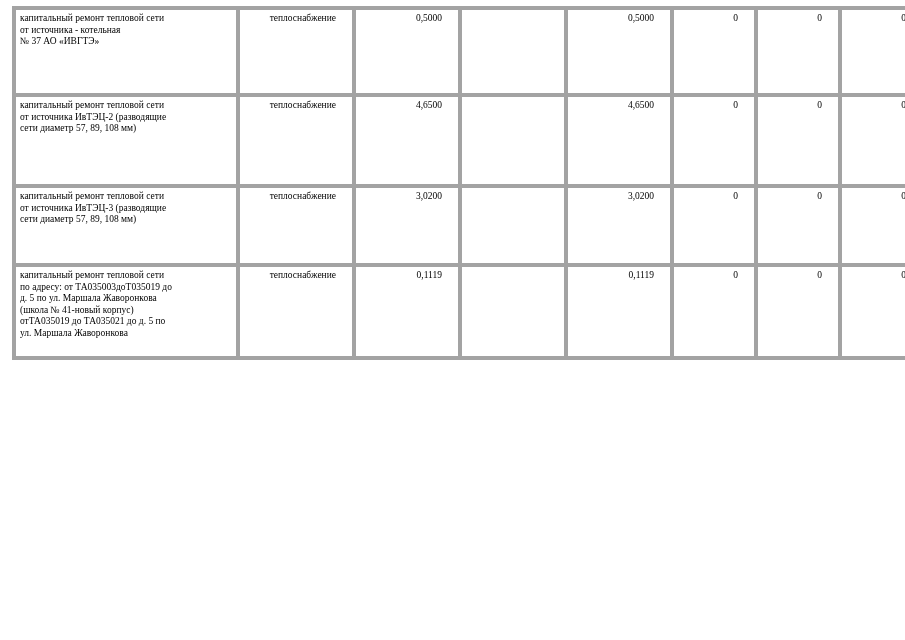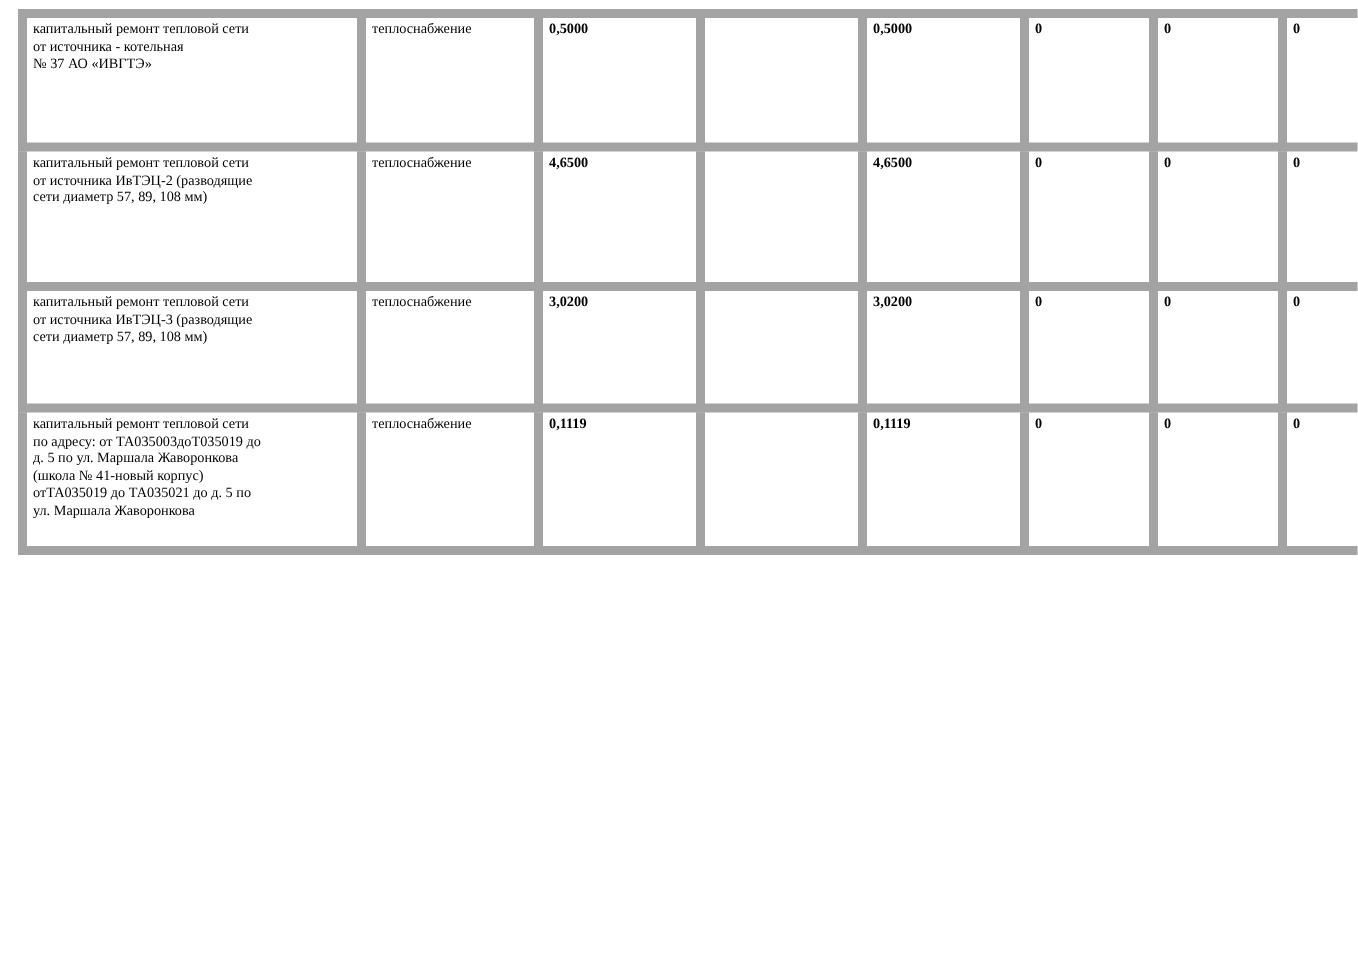--- a/index.html
+++ b/index.html
@@ -21,39 +21,38 @@
   }
   table.doc-table {
     position: absolute;
     left: 12px;
     top: 6px;
     width: 880px;
     border-collapse: collapse;
     table-layout: fixed;
   }
   table.doc-table td {
-    border: 6px solid #a3a3a3;
+    border: 4px solid #a3a3a3;
     vertical-align: top;
     padding: 3px 16px 2px 4px;
     font-size: 9.5px;
     line-height: 11.5px;
   }
   td.desc {
     width: 200px;
     text-align: left;
     white-space: pre-line;
   }
   td.service {
     width: 92px;
-    text-align: left;
+    text-align: right;
     margin-left: 13px;
   }
   td.num {
-    text-align: left;
-    font-weight: bold;
+    text-align: right;
   }
   td.c1 { width: 82px; }
   td.c2 { width: 82px; }
   td.c3 { width: 82px; }
   td.c4 { width: 60px; }
   td.c5 { width: 60px; }
   td.c6 { width: 60px; }
   td.c7 { width: 60px; }
   td.c8 { width: 50px; }
   tr.r0 td { height: 78px; }

